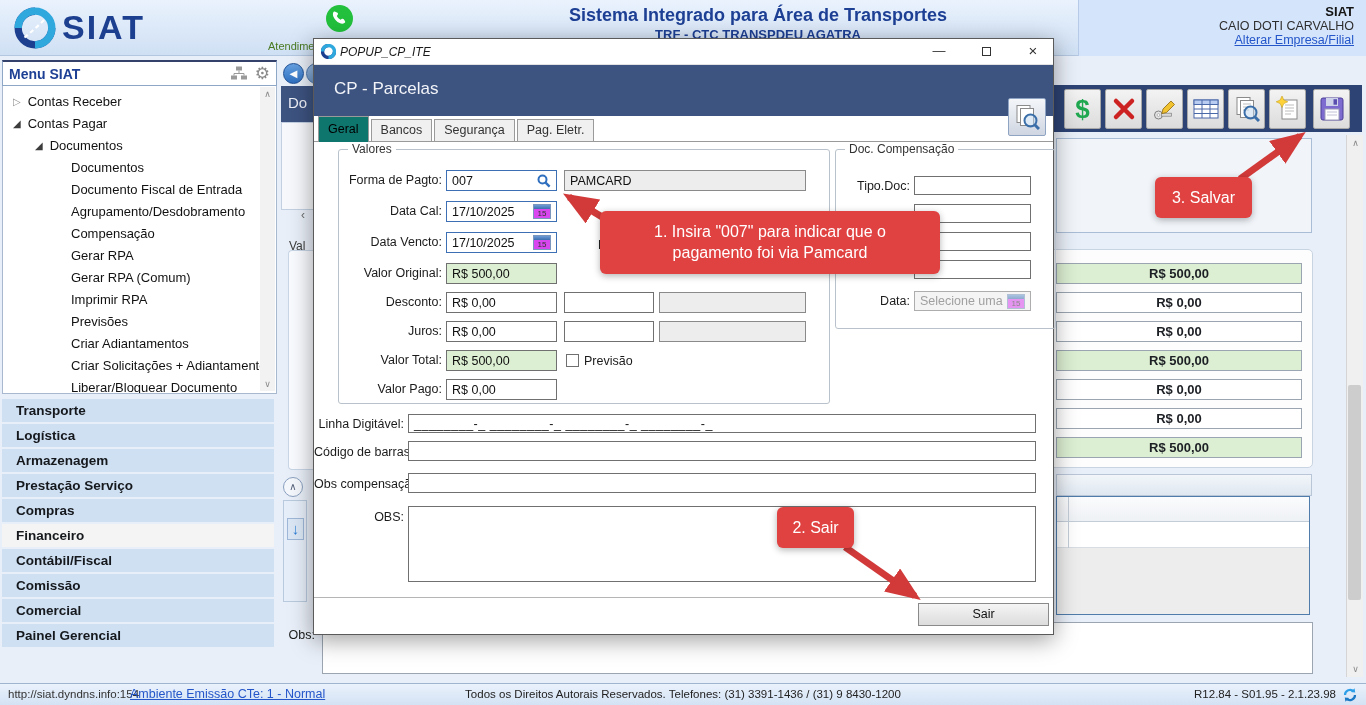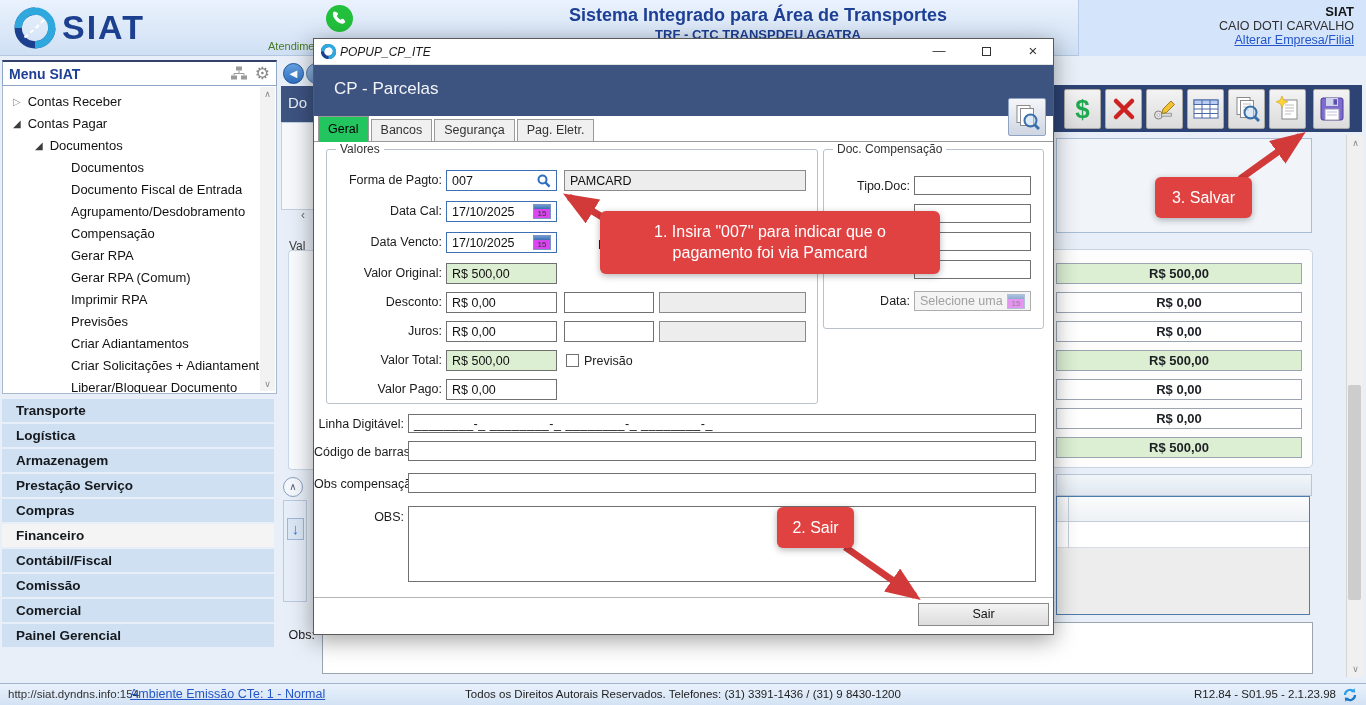--- a/index.html
+++ b/index.html
@@ -60,23 +60,23 @@
   
   .popup{left:313px;top:38px;width:741px;height:597px;background:#fff;border:1px solid #5a5a5a;box-shadow:0 5px 22px rgba(0,0,0,.38);z-index:10;}
   .pt{position:absolute;left:0;top:0;width:100%;height:26px;background:#fff;border-bottom:1px solid #e3e3e3;}
   .pt .ttl{position:absolute;left:26px;top:6px;font-size:12px;color:#1a1a1a;font-style:italic;}
   .wc{position:absolute;top:0;width:36px;height:26px;text-align:center;line-height:24px;font-size:13px;color:#333;cursor:pointer;}
   .phd{position:absolute;left:0;top:26px;width:100%;height:51px;background:#3d5380;}
   .phd .t{position:absolute;left:20px;top:14px;font-size:17px;color:#f2f4f8;}
   .hsbtn{position:absolute;left:694px;top:33px;width:38px;height:38px;background:linear-gradient(#f4f6f9,#cfd6e2);border:1px solid #8fa3c2;border-radius:2px;display:flex;align-items:center;justify-content:center;cursor:pointer;}
   .tabs{position:absolute;left:4px;top:77px;height:26px;display:flex;align-items:flex-end;}
   .tab{height:23px;background:#f0f0f0;border:1px solid #9a9a9a;border-bottom:none;padding:3px 9px 0 9px;font-size:12.5px;color:#333;margin-right:2px;cursor:pointer;}
-  .tab.act{height:26px;background:#22c55e;padding-top:5px;color:#000;position:relative;z-index:2;}
+  .tab.act{height:26px;background:#0f766e;padding-top:5px;color:#000;position:relative;z-index:2;}
   .pbody{position:absolute;left:0;top:102px;width:739px;height:456px;background:#fff;border-top:1px solid #9a9a9a;}
-  .grp{position:absolute;border:1px solid #b9c2cc;border-radius:3px;}
+  .grp{position:absolute;border:1px solid #b9c2cc;border-radius:3px;margin-left:12px;}
   .grp .leg{position:absolute;left:9px;top:-8px;background:#fff;padding:0 4px;font-size:12px;color:#333;}
   .flbl{position:absolute;text-align:right;font-size:12.5px;color:#1b1b1b;white-space:nowrap;}
   .fld{position:absolute;height:21px;border:1px solid #707070;background:#fff;font-size:12.5px;color:#111;padding:2px 5px;display:flex;align-items:center;white-space:nowrap;overflow:hidden;}
   .fld.focus{border:1px solid #3d6fb4;}
   .fld.green{background:#dcefd2;}
   .fld.gray{background:#ededed;border-color:#8a8a8a;}
   .fld.dis{background:#f4f4f4;border-color:#adadad;color:#a0a0a0;}
   .calicon{margin-left:auto;width:18px;height:15px;border:1px solid #7c97bd;background:#d946ef;display:flex;flex-direction:column;cursor:pointer;}
   .calicon i{height:4px;background:linear-gradient(#6d9bd6,#3c6eae);}
   .calicon b{font-size:8px;font-weight:400;color:#333;text-align:center;line-height:9px;}

